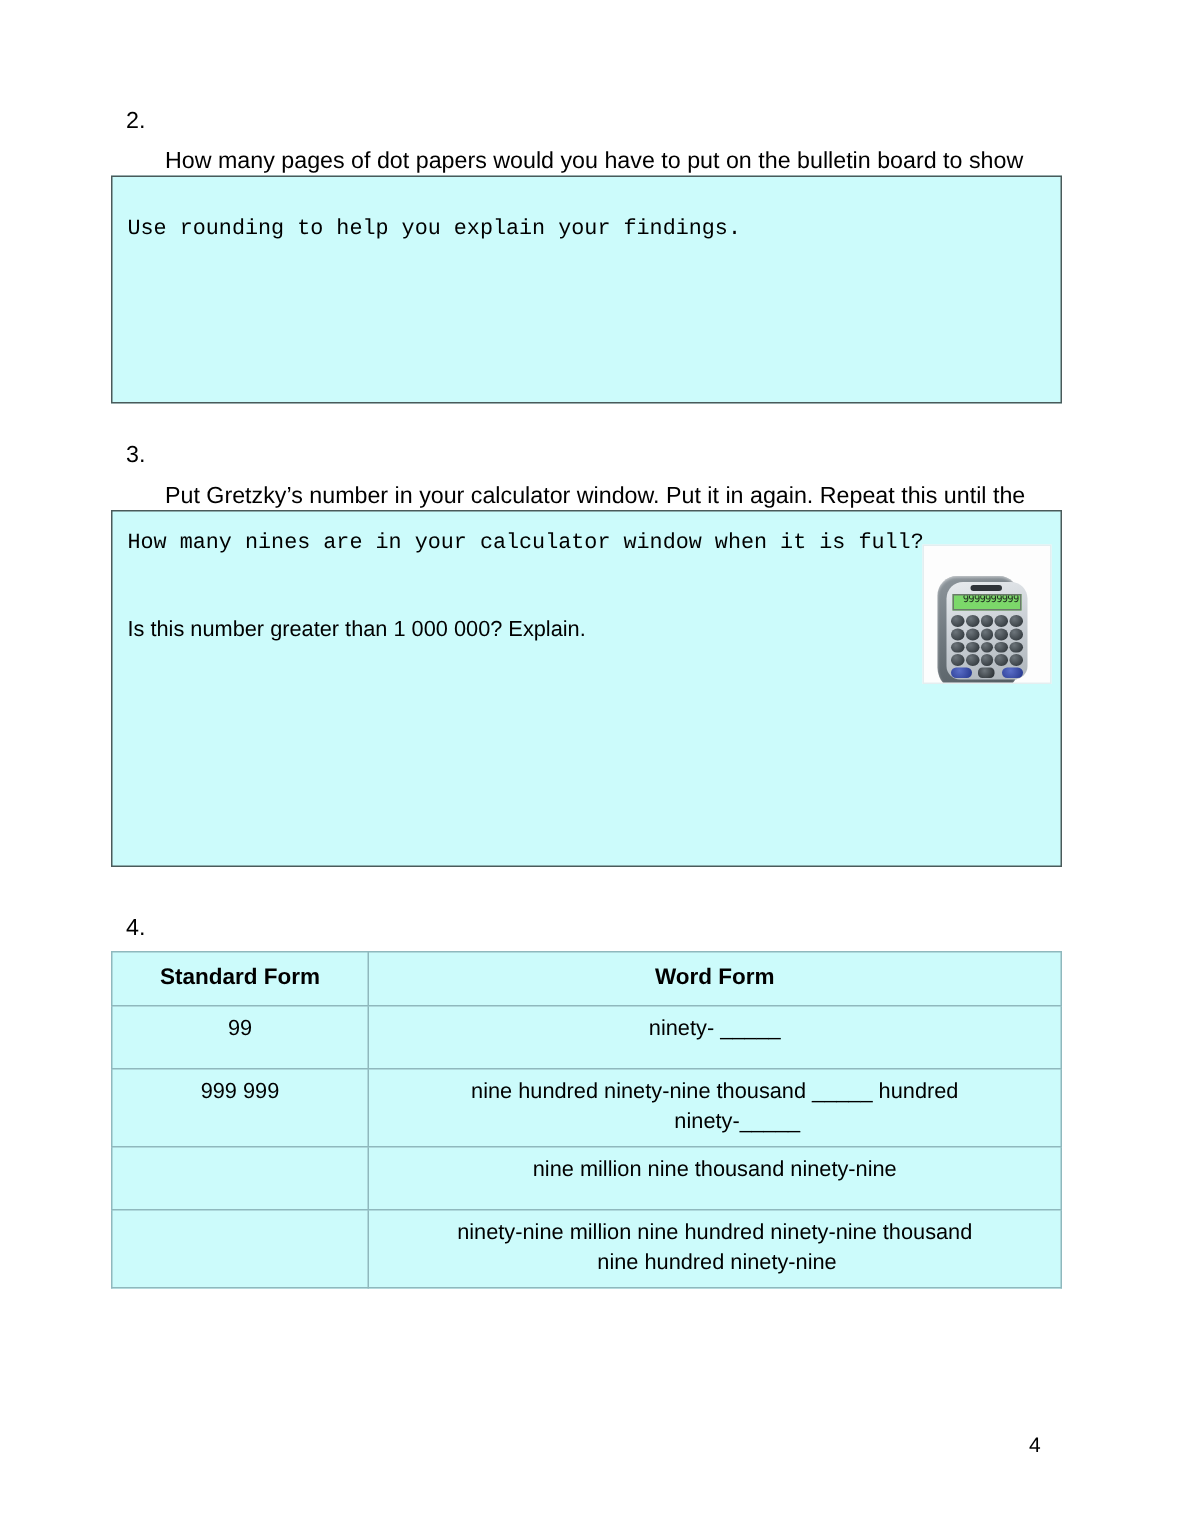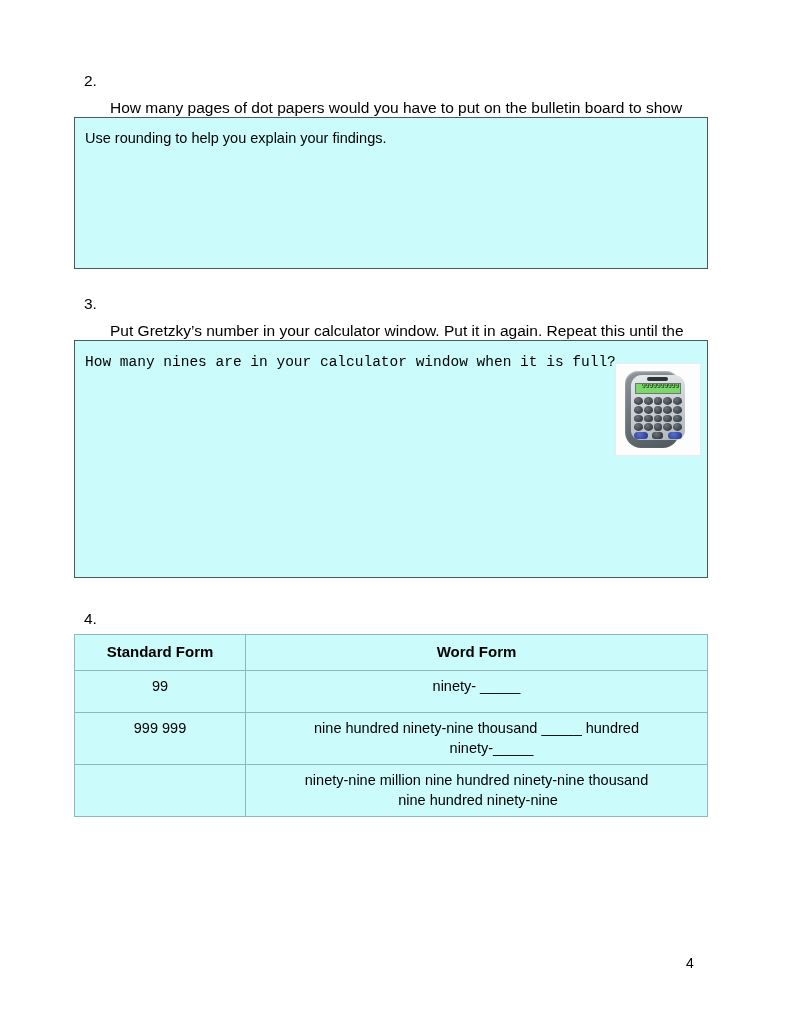--- a/index.html
+++ b/index.html
@@ -64,39 +64,39 @@
     left: 74px;  top: 340px;
     width: 634px; height: 238px;
   }
   .answer-box .prompt {
     position: absolute;
     font-size: 14.5px;
     line-height: 20px;
     color: #000;
     white-space: nowrap;
   }
-  #answer-box-2 .prompt { left: 10px; top: 10px; }
+  #answer-box-2 .prompt { left: 10px; top: 25px; font-family: Liberation Mono, monospace; }
   #answer-box-3 .prompt-a { left: 10px; top: 11px; font-family: Liberation Mono, monospace; }
   #answer-box-3 .prompt-b { left: 10px; top: 69px; }
 
   
   .calculator-image {
     position: absolute;
     left: 540px;
     top: 22px;
     width: 86px;
     height: 93px;
     background: #fdfdfd;
     border: 1px solid #e4eef0;
     box-sizing: border-box;
     overflow: hidden;
   }
   .calc-body {
     position: absolute;
-    left: 9px; top: 7px;
+    left: 9px; top: 20px;
     width: 54px; height: 77px;
     background: linear-gradient(160deg,#8e969c 0%,#6f787e 45%,#4f585e 100%);
     border-radius: 13px 13px 16px 16px;
     box-shadow: inset 0 1px 2px rgba(255,255,255,.5);
   }
   .calc-face {
     position: absolute;
     left: 6px; top: 4px;
     width: 54px; height: 65px;
     background: linear-gradient(165deg,#e8ebee 0%,#c6ccd2 55%,#aeb5bb 100%);
@@ -223,20 +223,21 @@
     <span class="prompt">Use rounding to help you explain your findings.</span>
   </div>
 
   <div class="question" id="question-3">
     <span class="q-num">3.</span>
     <span class="q-text">Put Gretzky’s number in your calculator window.  Put it in again.  Repeat this until the window is full.</span>
   </div>
 
   <div class="answer-box" id="answer-box-3">
     <span class="prompt prompt-a">How many nines are in your calculator window when it is full?</span>
+    <span class="prompt prompt-b">Is this number greater than 1 000 000?  Explain.</span>
 
     <div class="calculator-image">
       <div class="calc-body">
         <div class="calc-face">
           <div class="calc-solar"></div>
           <div class="calc-screen">9999999999</div>
           <div class="calc-keys">
             <div class="calc-key"></div>
             <div class="calc-key"></div>
             <div class="calc-key"></div>
@@ -287,20 +288,26 @@
           <span>ninety- _____</span>
         </td>
       </tr>
       <tr>
         <td class="col-standard">999 999</td>
         <td>
           <span>nine hundred ninety-nine thousand _____ hundred</span>
           <span class="cell-line2">ninety-_____</span>
         </td>
       </tr>
+      <tr class="row-tall">
+        <td class="col-standard"></td>
+        <td>
+          <span>nine million nine thousand ninety-nine</span>
+        </td>
+      </tr>
       <tr>
         <td class="col-standard"></td>
         <td>
           <span>ninety-nine million nine hundred ninety-nine thousand</span>
           <span class="cell-line2b">nine hundred ninety-nine</span>
         </td>
       </tr>
     </tbody>
   </table>
 

